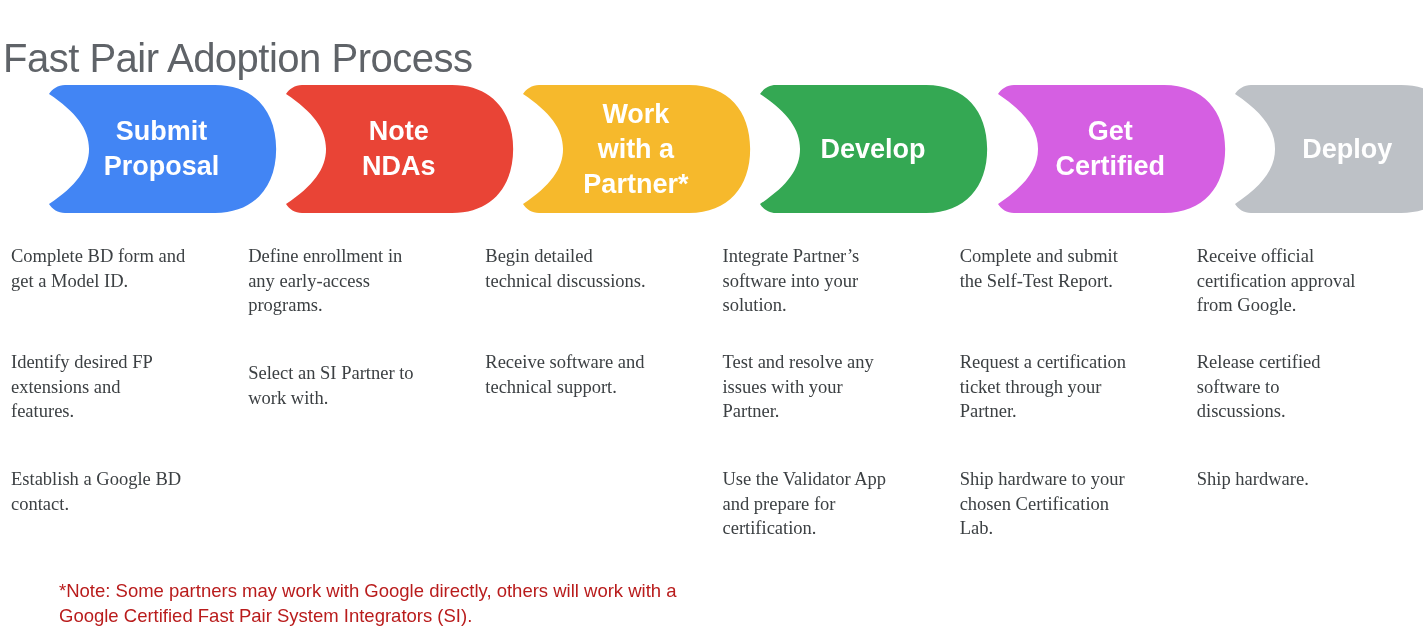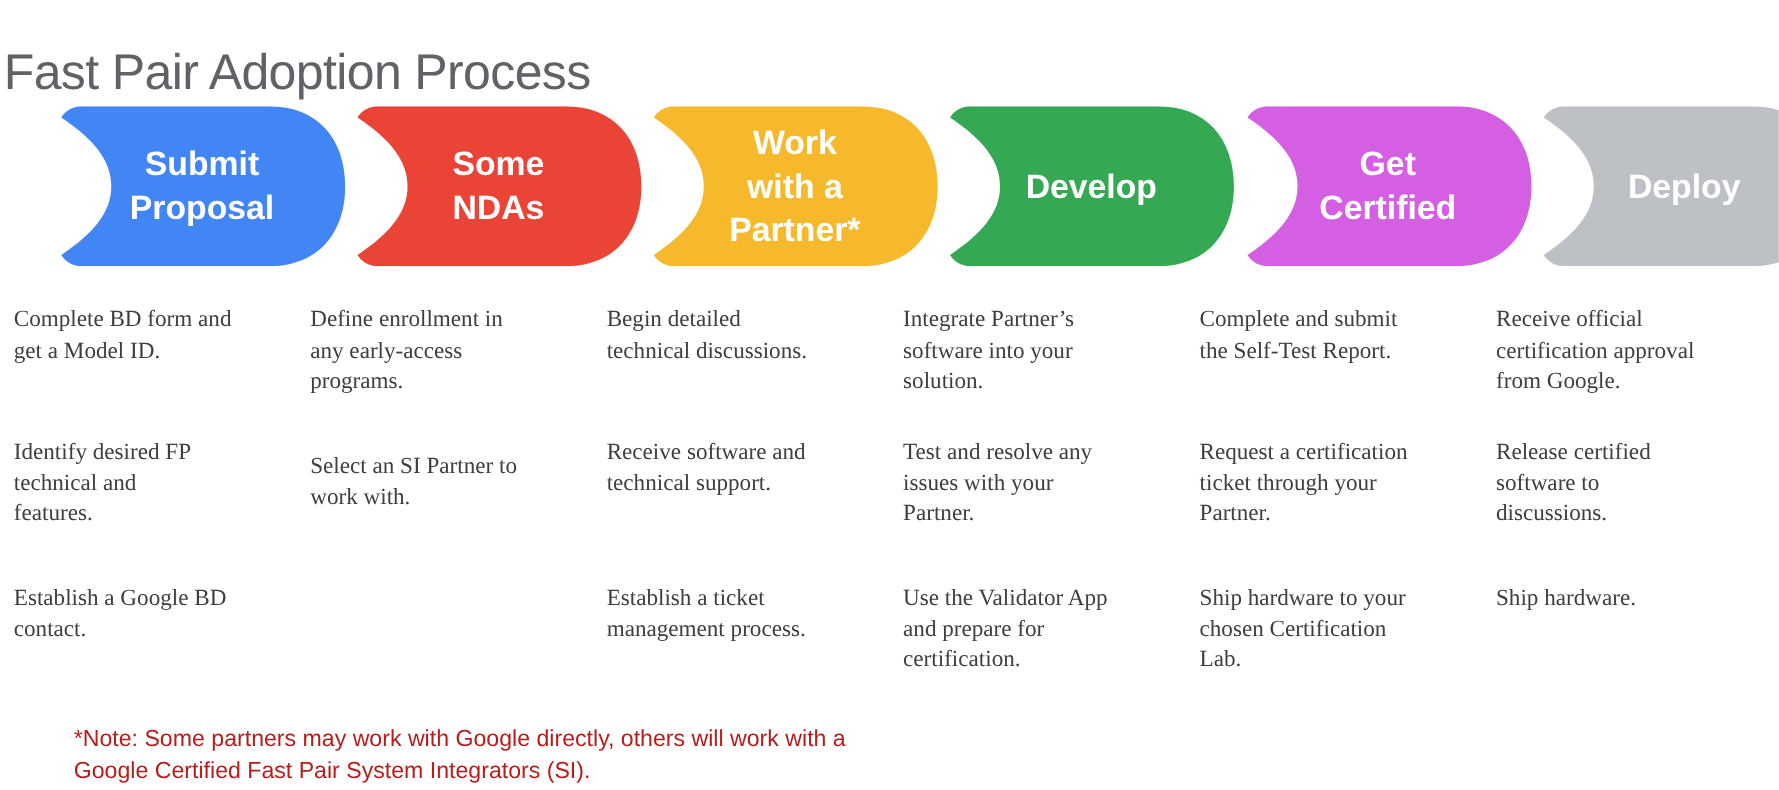--- a/index.html
+++ b/index.html
@@ -75,21 +75,21 @@
       <path d="M22 0 L172 0 C211 0 233 26 233 64 C233 102 211 128 172 128 L22 128 C15 128 9 124 6 119 C33 101 46 84 46 64 C46 44 33 27 6 9 C9 4 15 0 22 0 Z" fill="#4285f4"></path>
     </svg>
     <div class="stage-label">Submit
 Proposal</div>
   </div>
 
   <div class="stage">
     <svg viewBox="0 0 237 128" preserveAspectRatio="none">
       <path d="M22 0 L172 0 C211 0 233 26 233 64 C233 102 211 128 172 128 L22 128 C15 128 9 124 6 119 C33 101 46 84 46 64 C46 44 33 27 6 9 C9 4 15 0 22 0 Z" fill="#e94436"></path>
     </svg>
-    <div class="stage-label">Some
+    <div class="stage-label">Note
 NDAs</div>
   </div>
 
   <div class="stage">
     <svg viewBox="0 0 237 128" preserveAspectRatio="none">
       <path d="M22 0 L172 0 C211 0 233 26 233 64 C233 102 211 128 172 128 L22 128 C15 128 9 124 6 119 C33 101 46 84 46 64 C46 44 33 27 6 9 C9 4 15 0 22 0 Z" fill="#f6b92c"></path>
     </svg>
     <div class="stage-label">Work
 with a
 Partner*</div>
@@ -118,41 +118,39 @@
   </div>
 
 </div>
 
 <div class="descriptions">
 
   <div class="desc-col">
     <div class="desc-item r1">Complete BD form and
 get a Model ID.</div>
     <div class="desc-item r2">Identify desired FP
-technical and
+extensions and
 features.</div>
     <div class="desc-item r3">Establish a Google BD
 contact.</div>
   </div>
 
   <div class="desc-col">
     <div class="desc-item r2">Define enrollment in
 any early-access
 programs.</div>
     <div class="desc-item r3">Select an SI Partner to
 work with.</div>
   </div>
 
   <div class="desc-col">
     <div class="desc-item r1">Begin detailed
 technical discussions.</div>
     <div class="desc-item r2">Receive software and
 technical support.</div>
-    <div class="desc-item r3">Establish a ticket
-management process.</div>
   </div>
 
   <div class="desc-col">
     <div class="desc-item r1">Integrate Partner’s
 software into your
 solution.</div>
     <div class="desc-item r2">Test and resolve any
 issues with your
 Partner.</div>
     <div class="desc-item r3">Use the Validator App

